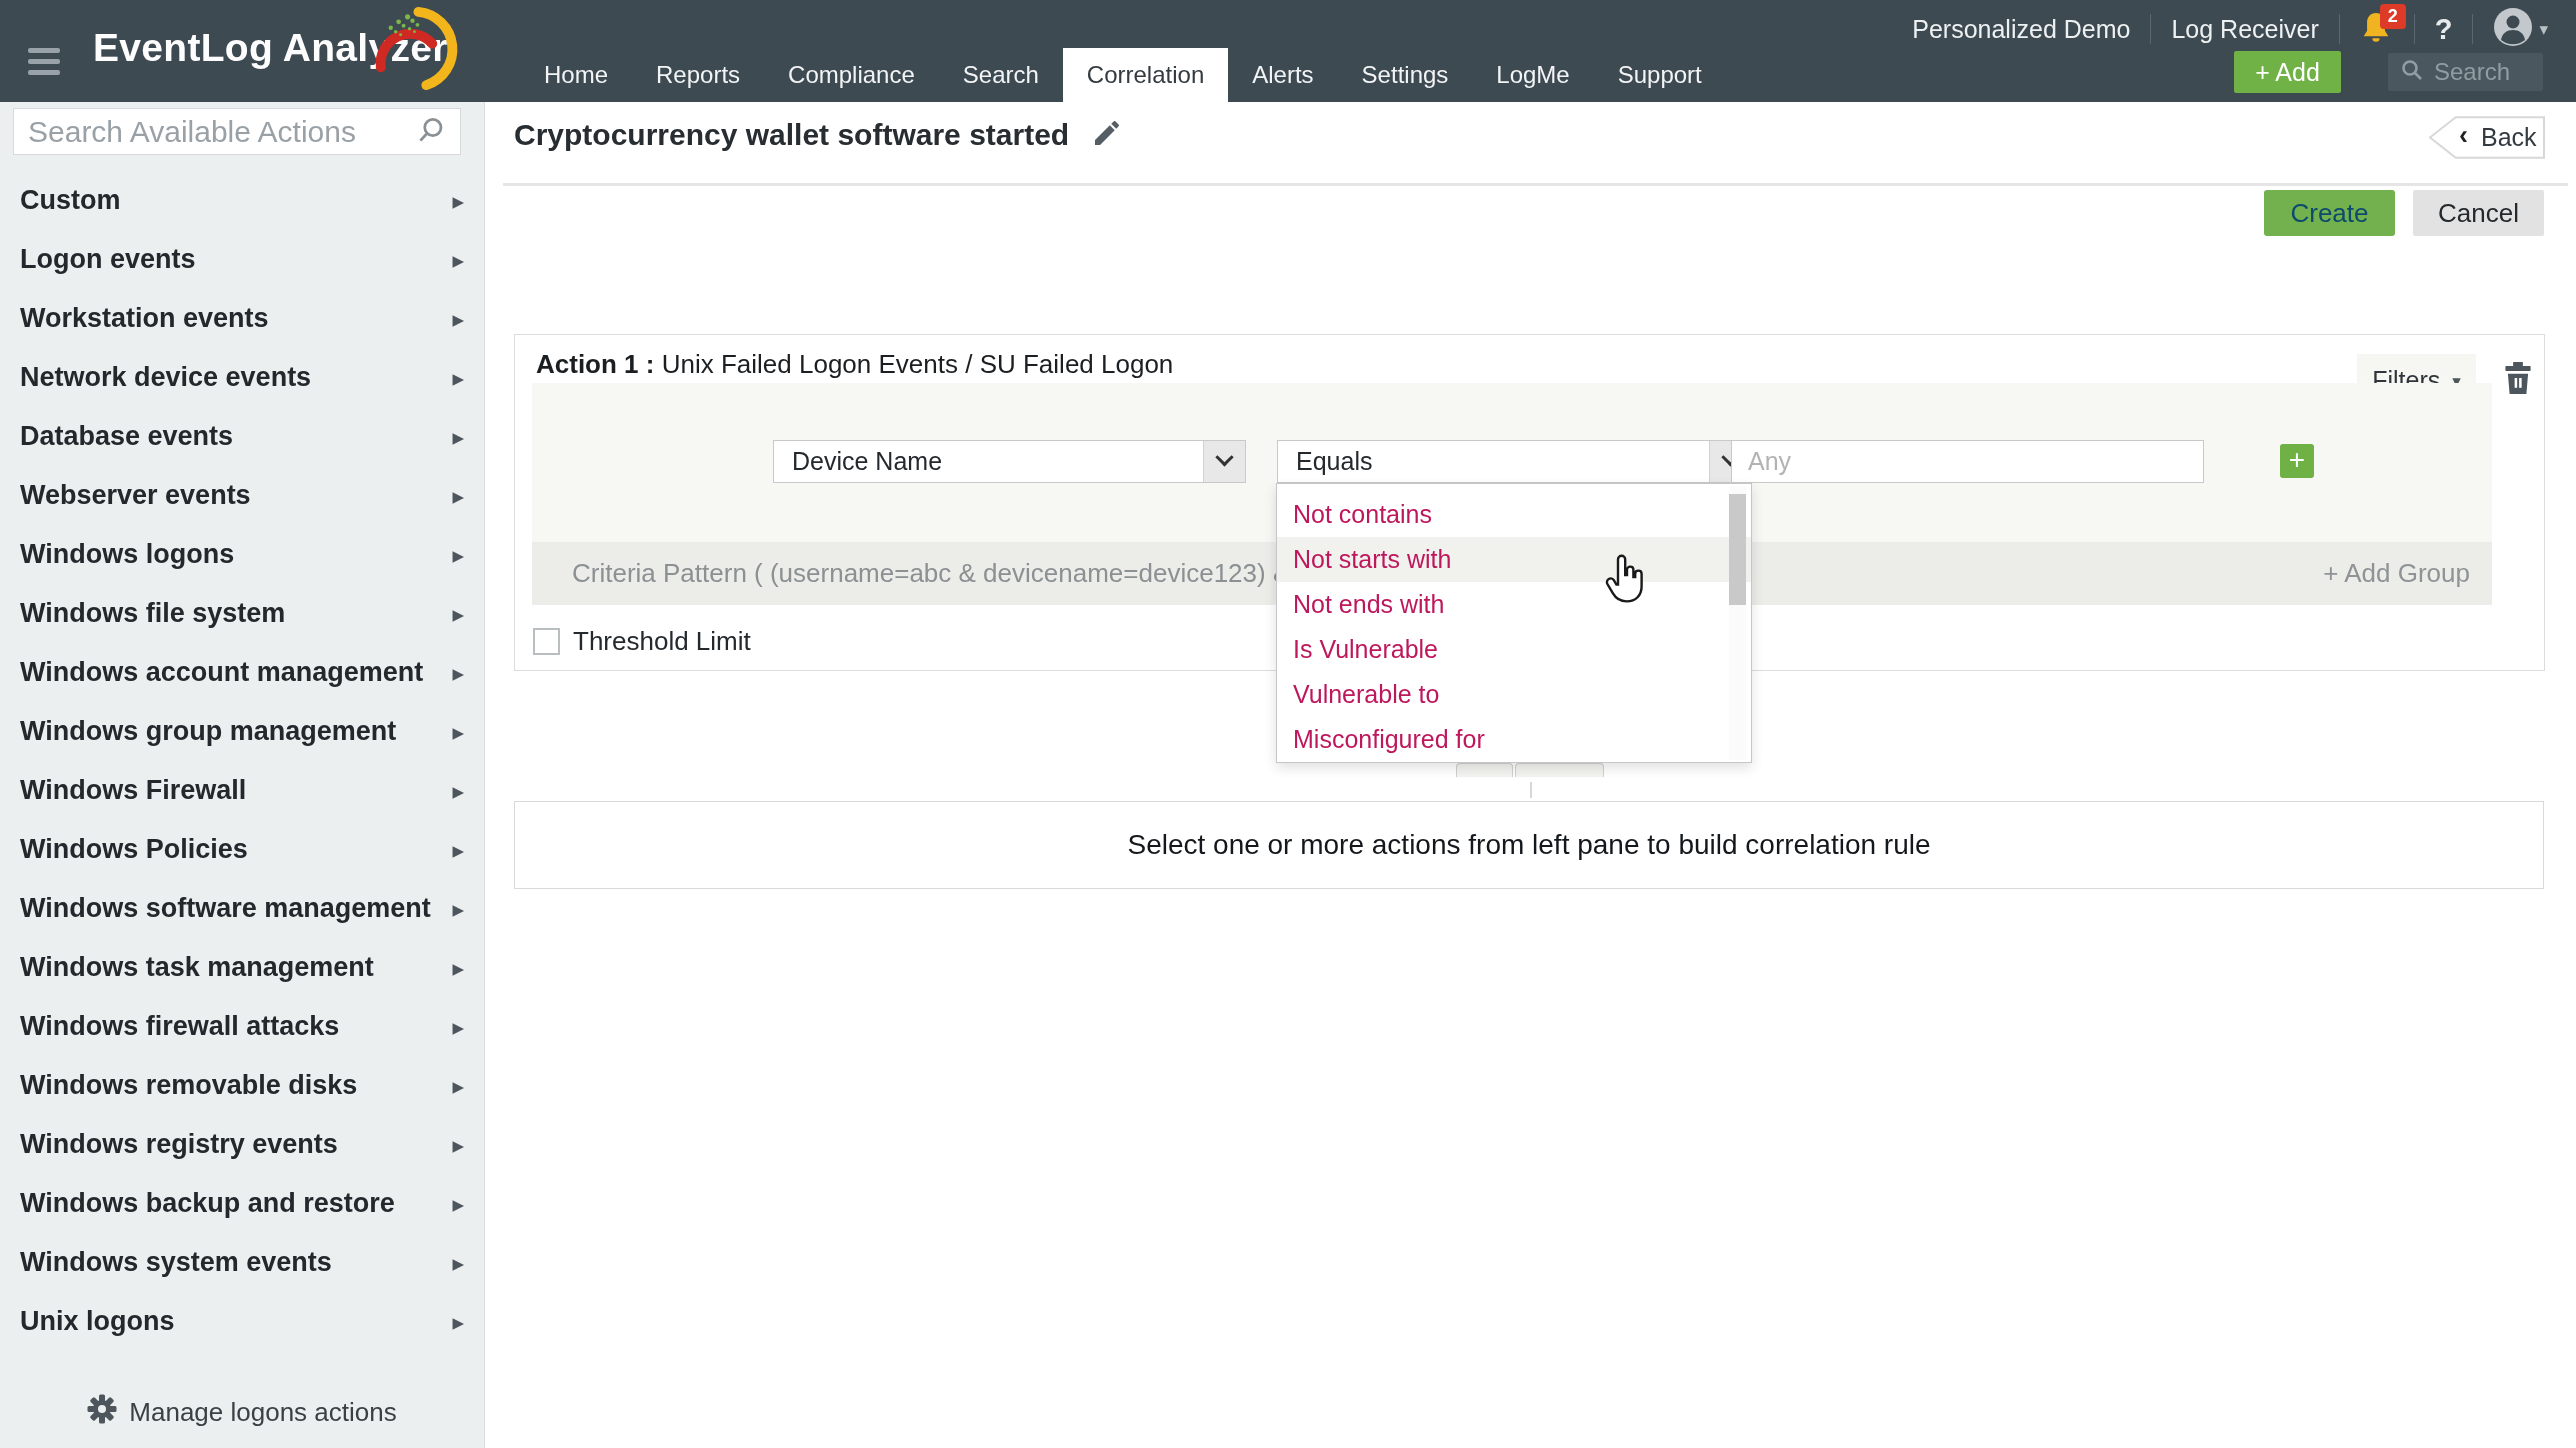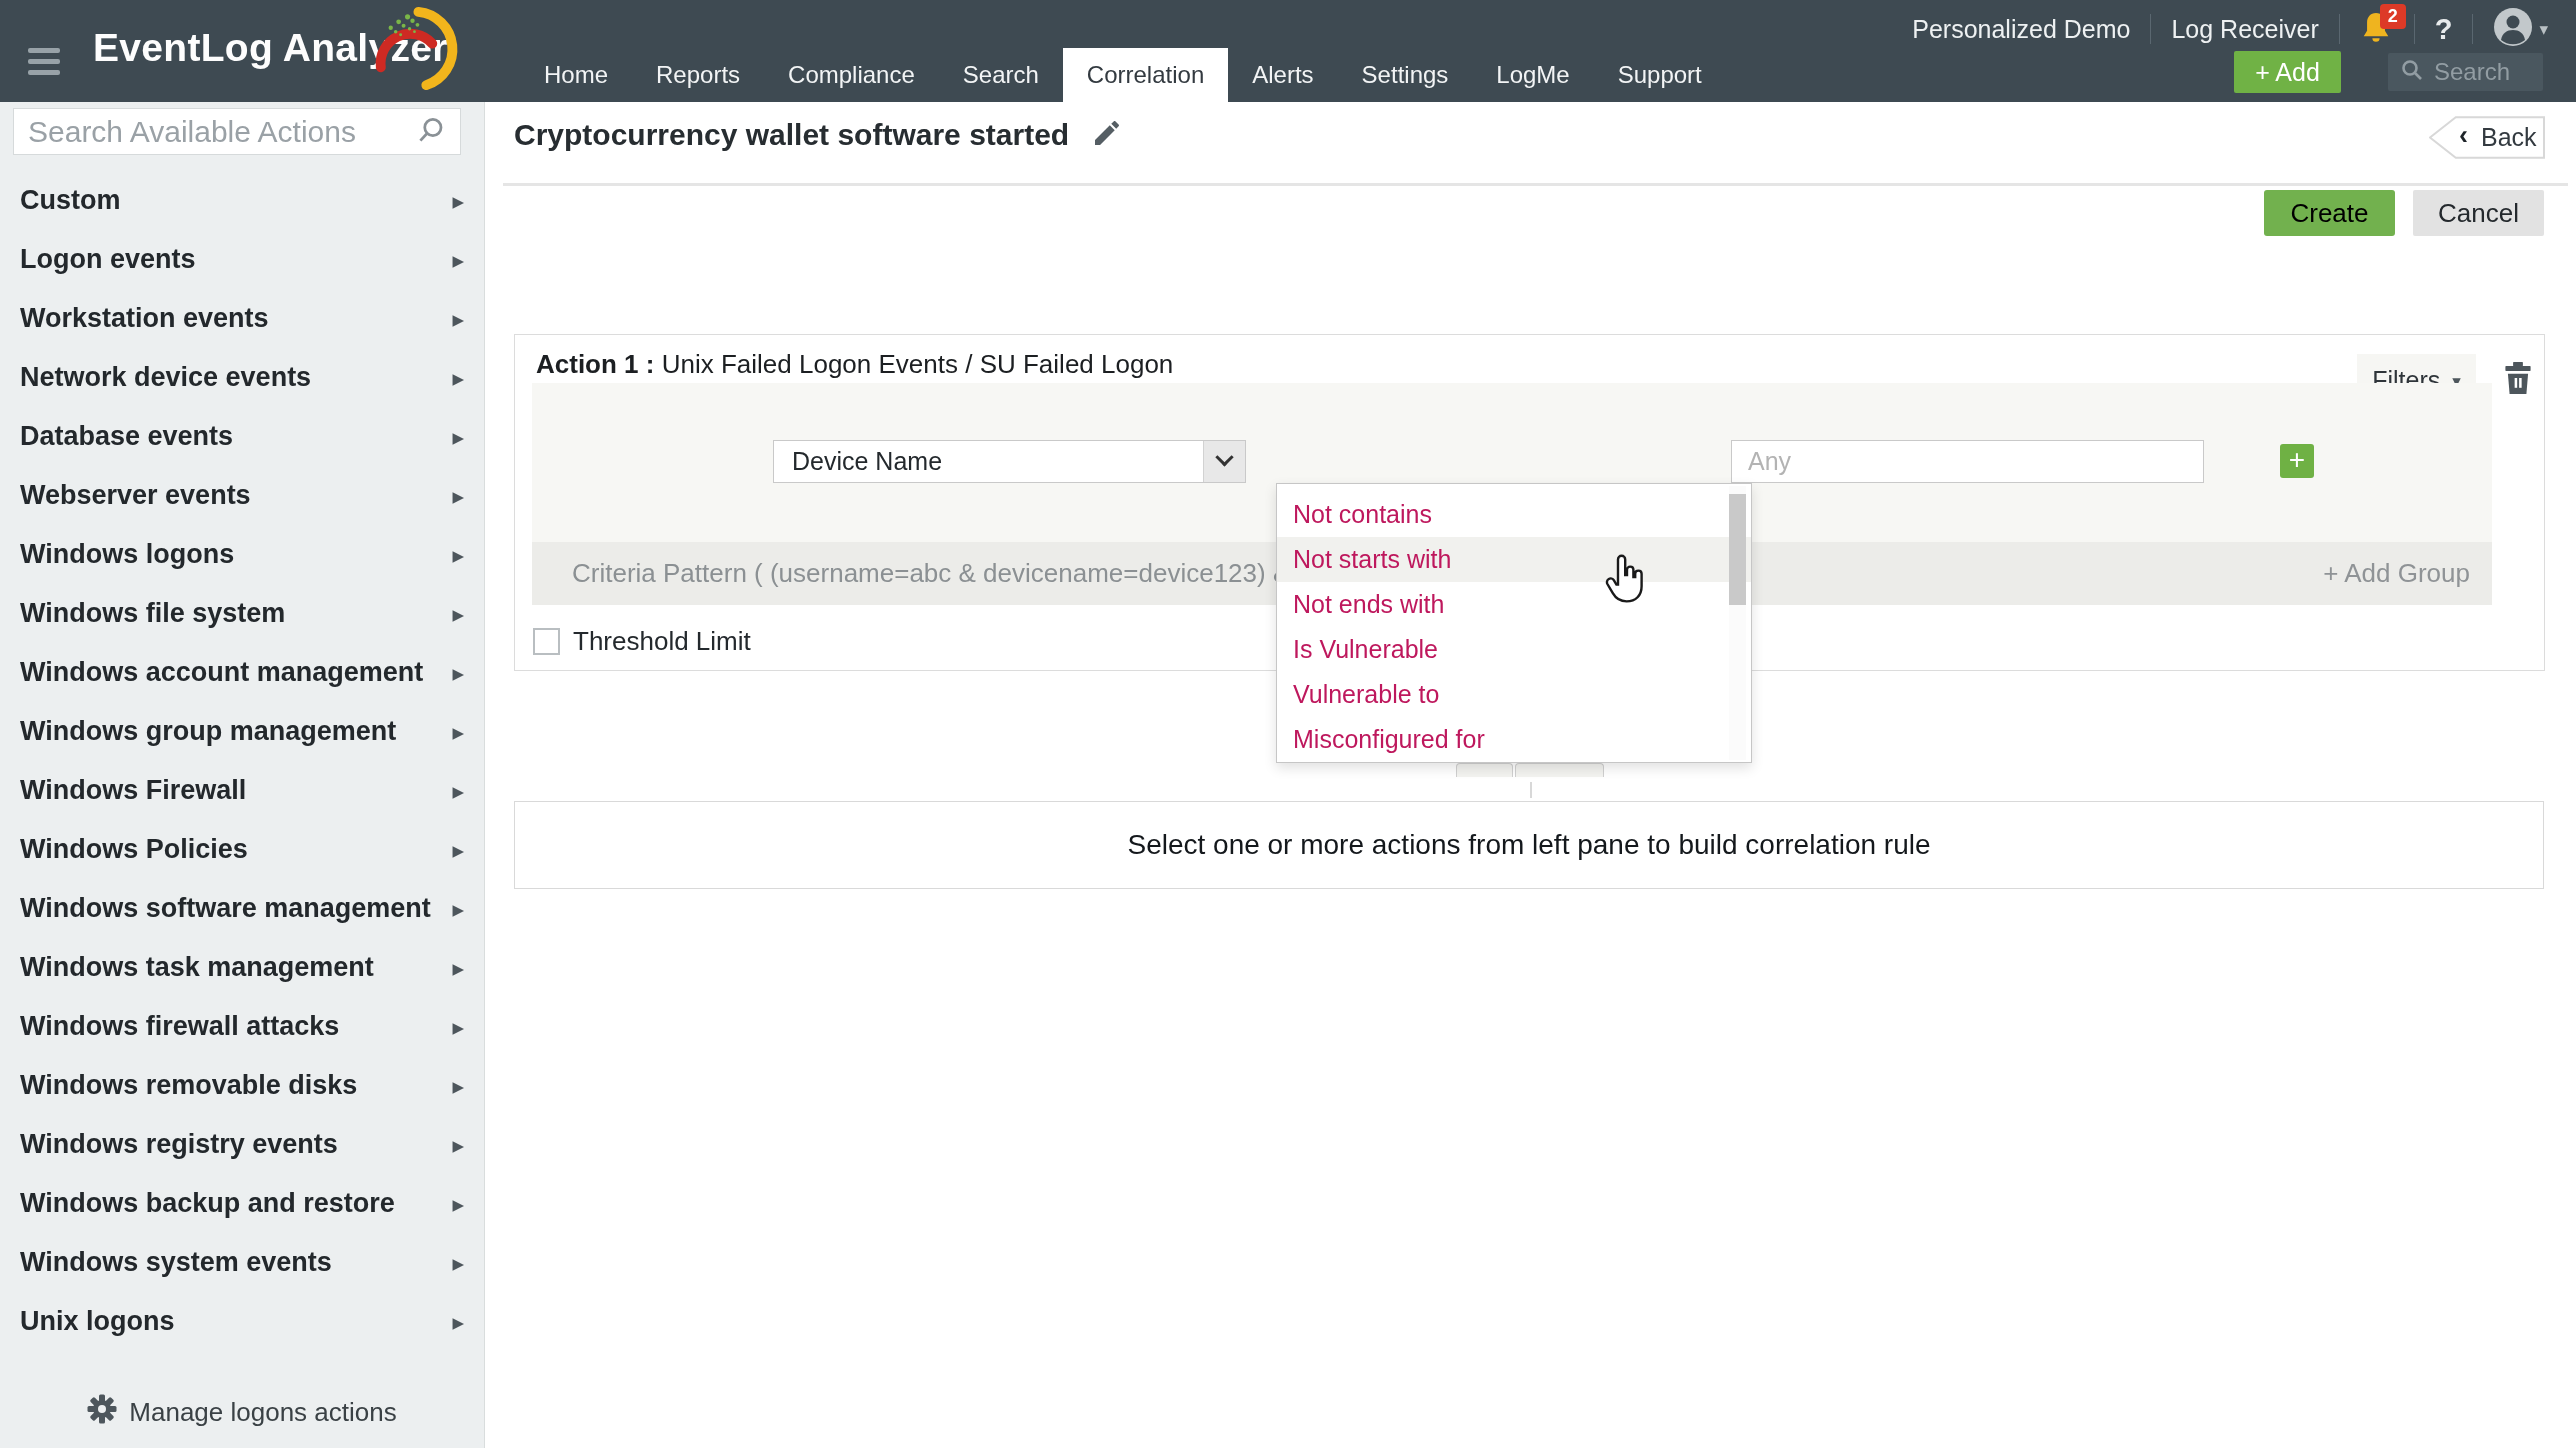--- a/index.html
+++ b/index.html
@@ -41,21 +41,21 @@
   .sb-manage { position:absolute; bottom:17px; left:0; width:100%; display:flex; align-items:center; justify-content:center; gap:12px; font-size:26px; color:#3a4145; cursor:pointer; }
 
   
   .page-title-row { position:absolute; left:514px; top:117px; display:inline-flex; align-items:center; gap:22px; z-index:5; }
   .page-title { font-size:30px; font-weight:bold; color:#272d31; white-space:nowrap; }
   .back-btn { position:absolute; left:2429px; top:116px; width:117px; height:43px; cursor:pointer; z-index:5; }
   .back-btn svg { position:absolute; left:0; top:0; }
   .back-label { position:absolute; left:52px; top:7px; font-size:25px; color:#333a40; }
   .back-chev { position:absolute; left:30px; top:4px; font-size:27px; font-weight:bold; color:#1e2429; }
   .title-divider { position:absolute; left:503px; top:183px; width:2065px; height:3px; background:#e5e5e5; }
-  .create-btn { position:absolute; left:2264px; top:190px; width:131px; height:46px; background:#72b14e; color:#000000; font-size:26px; display:flex; align-items:center; justify-content:center; border-radius:3px; cursor:pointer; }
+  .create-btn { position:absolute; left:2264px; top:190px; width:131px; height:46px; background:#72b14e; color:#0c4a6e; font-size:26px; display:flex; align-items:center; justify-content:center; border-radius:3px; cursor:pointer; }
   .cancel-btn { position:absolute; left:2413px; top:190px; width:131px; height:46px; background:#e2e2e2; color:#24292d; font-size:26px; display:flex; align-items:center; justify-content:center; border-radius:2px; cursor:pointer; }
 
   .action-panel { position:absolute; left:514px; top:334px; width:2031px; height:337px; background:#ffffff; border:1px solid #dcdcdc; }
   .action-heading { position:absolute; left:21px; top:14px; font-size:26px; color:#1c1f22; white-space:nowrap; }
   .action-heading .bold { font-weight:bold; }
   .filters-btn { position:absolute; left:1842px; top:19px; width:119px; height:53px; background:#f6f6f3; display:flex; align-items:center; justify-content:center; gap:12px; font-size:25px; color:#2f353a; cursor:pointer; }
   .filters-caret { font-size:17px; color:#4d565c; font-family:"DejaVu Sans", sans-serif; }
   .trash-btn { position:absolute; left:1989px; top:26px; width:28px; height:34px; cursor:pointer; }
   .filter-area { position:absolute; left:17px; top:48px; width:1960px; height:160px; background:#f7f7f4; }
   .criteria-band { position:absolute; left:17px; top:207px; width:1960px; height:63px; background:#ecece9; }
@@ -339,20 +339,26 @@
     </div>
 
     <div class="filter-area"></div>
 
     <div class="sel sel-device">
       <span class="sel-value">Device Name</span>
       <span class="chev-box">
           <span class="chev"></span>
         </span>
     </div>
+    <div class="sel sel-operator">
+      <span class="sel-value">Equals</span>
+      <span class="chev-box">
+          <span class="chev"></span>
+        </span>
+    </div>
     <input class="value-input" placeholder="Any" style="">
     <div class="plus-btn">+</div>
 
     <div class="criteria-band">
       <span class="criteria-text">Criteria Pattern ( (username=abc &amp; devicename=device123) &amp; (</span>
       <span class="add-group">+ Add Group</span>
     </div>
 
     <div class="threshold-checkbox"></div>
     <div class="threshold-label">Threshold Limit</div>

